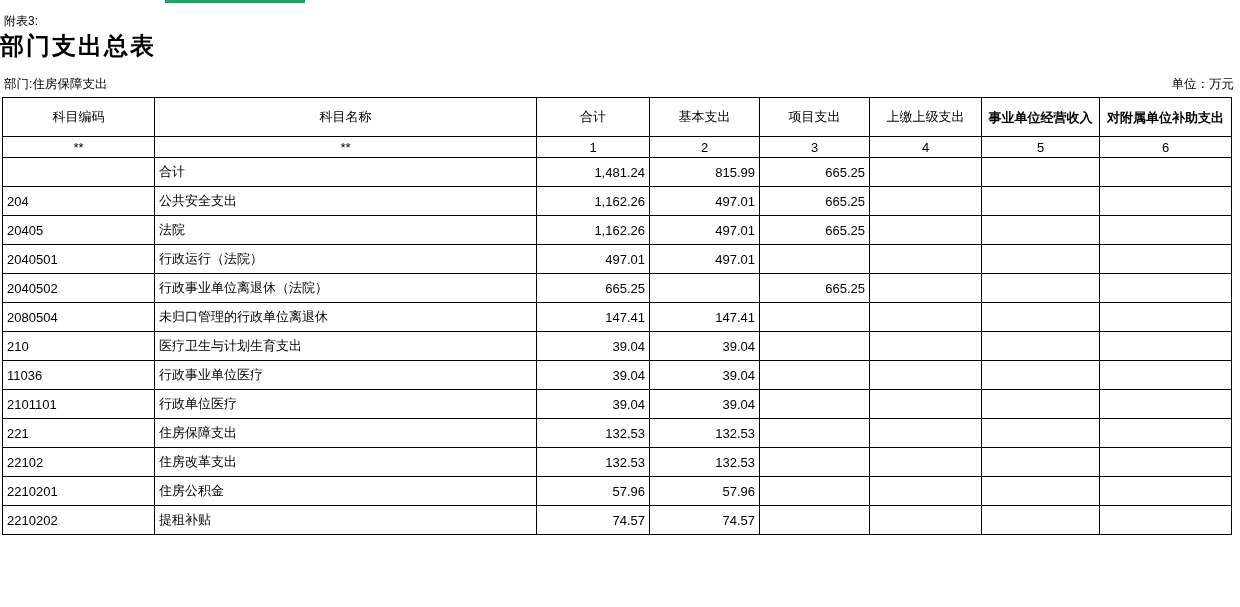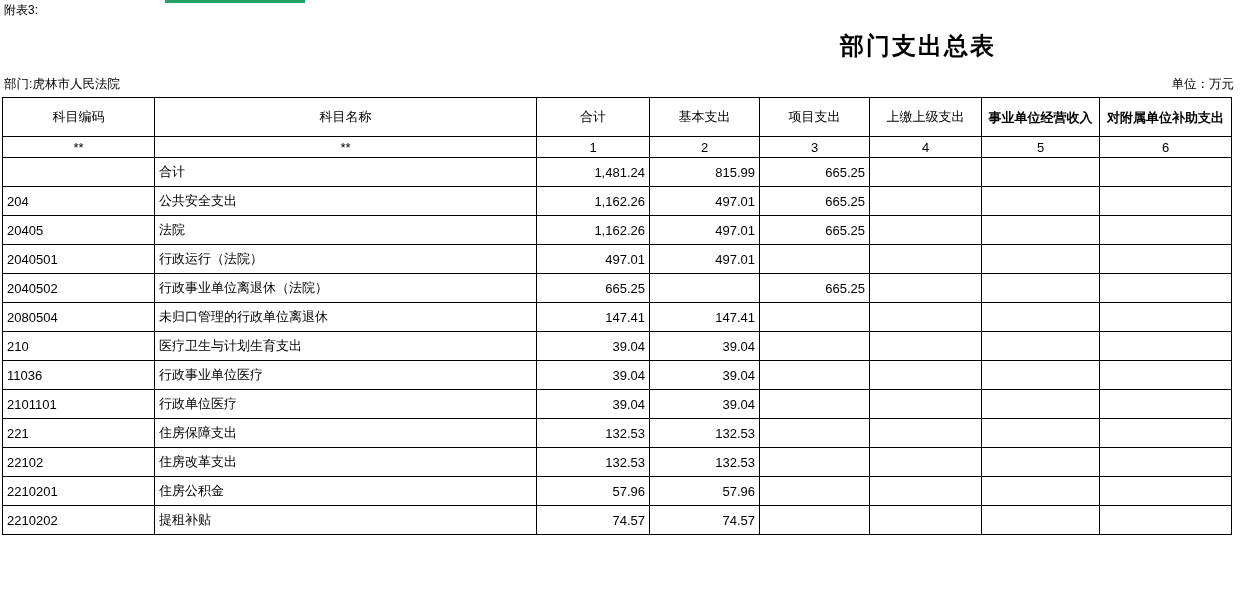--- a/index.html
+++ b/index.html
@@ -25,30 +25,30 @@
     position: absolute;
     left: 165px;
     top: 0;
     width: 140px;
     height: 3px;
     background: #21a366;
   }
   .attach-label {
     position: absolute;
     left: 4px;
-    top: 3px;
+    top: 14px;
     font-size: 12px;
     line-height: 14px;
   }
   .doc-title {
     position: absolute;
     left: 0;
     top: 30px;
     width: 996px;
-    text-align: right;
+    text-align: left;
     font-size: 24px;
     font-weight: bold;
     letter-spacing: 2px;
     font-family: "Liberation Sans", sans-serif;
   }
   .meta-row {
     position: absolute;
     left: 0;
     top: 76px;
     width: 1240px;
@@ -112,21 +112,21 @@
 
 <div class="page">
 
   <div class="top-rule"></div>
 
   <div class="attach-label">附表3:</div>
 
   <div class="doc-title">部门支出总表</div>
 
   <div class="meta-row">
-    <div class="meta-left">部门:虎林市人民法院</div>
+    <div class="meta-left">部门:住房保障支出</div>
     <div class="meta-right">单位：万元</div>
   </div>
 
   <table class="main">
     <colgroup>
       <col style="width:152px">
       <col style="width:382px">
       <col style="width:113px">
       <col style="width:110px">
       <col style="width:110px">

